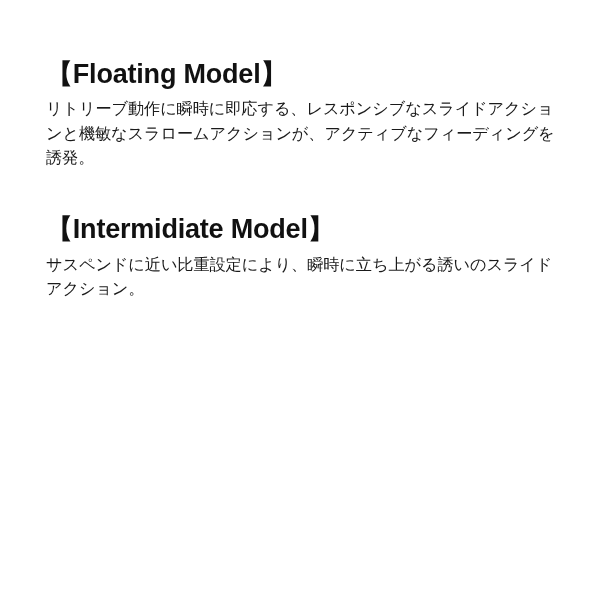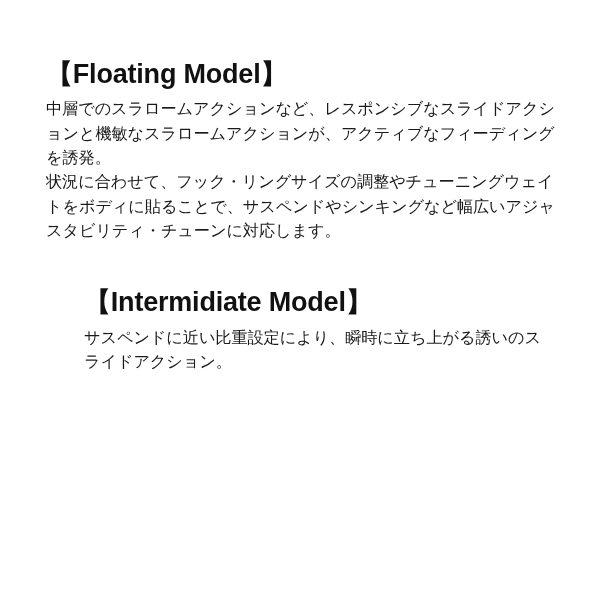--- a/index.html
+++ b/index.html
@@ -19,21 +19,20 @@
     width: 600px;
     height: 600px;
     box-sizing: border-box;
     padding: 58px 44px 0 46px;
   }
   .section {
     margin: 0;
   }
   .section + .section {
     margin-top: 44px;
-    margin-left: 38px;
   }
   .section-heading {
     font-size: 27px;
     font-weight: bold;
     line-height: 1.2;
     letter-spacing: -0.2px;
     margin: 0 0 6px 0;
     color: #111111;
     white-space: nowrap;
   }
@@ -52,22 +51,21 @@
   }
 </style>
 </head>
 <body>
 
 <div class="page">
 
   <div class="section">
     <h2 class="section-heading">【Floating Model】</h2>
     <div class="body-block">
-      <p class="body-para">中層でのスラロームアクションなど、レスポンシブなスライドアクションと機敏なスラロームアクションが、アクティブなフィーディングを誘発。</p>
-      <p class="body-para">状況に合わせて、フック・リングサイズの調整やチューニングウェイトをボディに貼ることで、サスペンドやシンキングなど幅広いアジャスタビリティ・チューンに対応します。</p>
+      <p class="body-para">リトリーブ動作に瞬時に即応する、レスポンシブなスライドアクションと機敏なスラロームアクションが、アクティブなフィーディングを誘発。</p>
     </div>
   </div>
 
   <div class="section">
     <h2 class="section-heading">【Intermidiate Model】</h2>
     <div class="body-block">
       <p class="body-para">サスペンドに近い比重設定により、瞬時に立ち上がる誘いのスライドアクション。</p>
     </div>
   </div>
 

